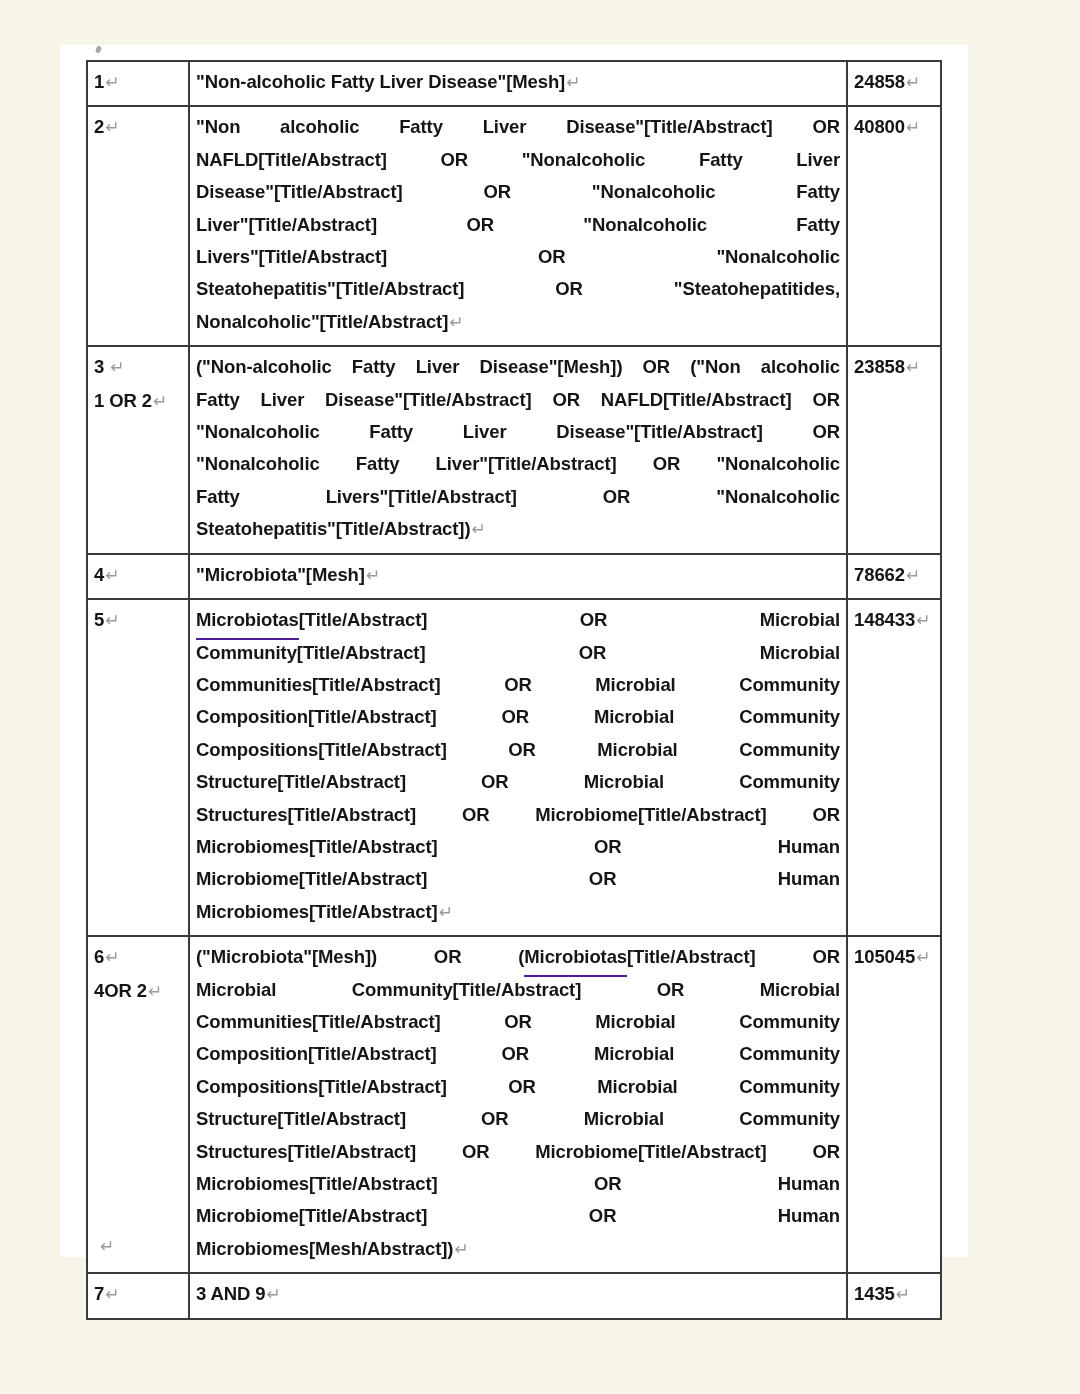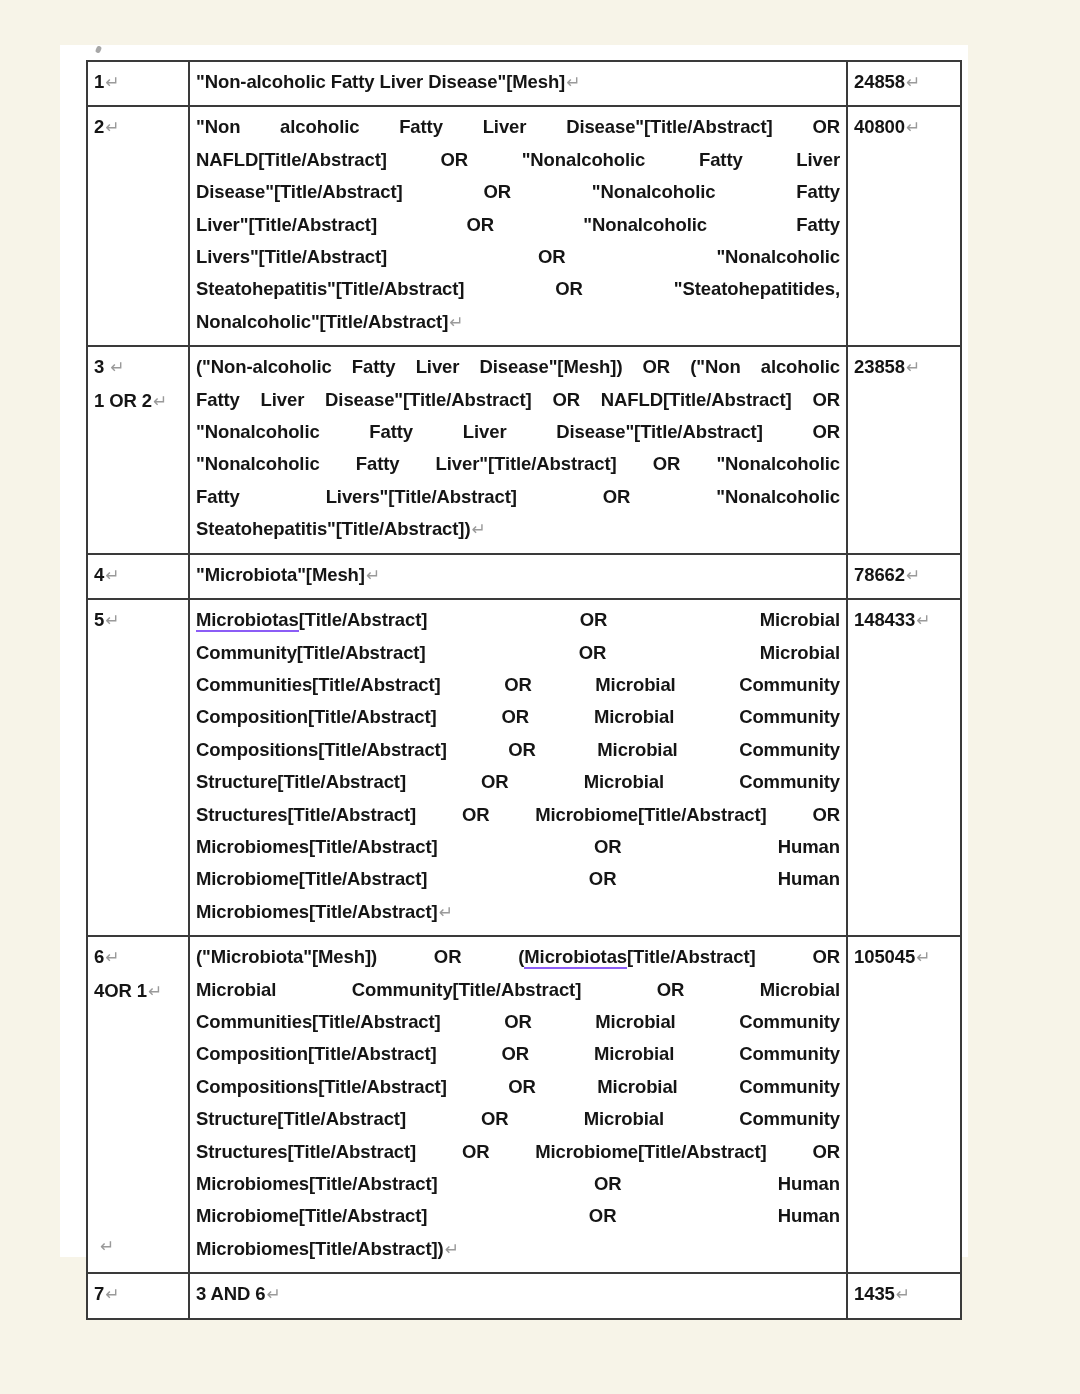--- a/index.html
+++ b/index.html
@@ -54,21 +54,21 @@
     vertical-align: top;
     padding: 4px 6px 6px 6px;
     font-size: 18.5px;
     line-height: 32.4px;
     color: #151515;
     font-weight: 600;
     letter-spacing: -0.1px;
   }
   td.c-num   { width: 102px; }
   td.c-query { width: 658px; text-align: justify; text-align-last: left; }
-  td.c-count { width: 114px; white-space: nowrap; }
+  td.c-count { width: 94px; white-space: nowrap; }
 
   
   .qline {
     display: block;
     text-align: justify;
     text-align-last: justify;
     white-space: nowrap;
   }
   .qline.last {
     text-align-last: left;
@@ -79,22 +79,22 @@
   .pmark {
     color: #9a9a9a;
     font-weight: 400;
     font-size: 17px;
     padding-left: 1px;
     letter-spacing: 0;
   }
 
   
   .sp {
-    border-bottom: 2px solid #8b5cf6;
-    padding-bottom: 0px;
+    border-bottom: 2px solid #4c1d95;
+    padding-bottom: 8px;
   }
 
   .numline { display: block; white-space: pre; }
 
   
   .trailing-mark {
     position: absolute;
     left: 40px;
     top: 1191px;
     font-size: 17px;
@@ -172,42 +172,42 @@
             <span class="qline"><span>Structures[Title/Abstract]</span> <span>OR</span> <span>Microbiome[Title/Abstract]</span> <span>OR</span></span>
             <span class="qline"><span>Microbiomes[Title/Abstract]</span> <span>OR</span> <span>Human</span></span>
             <span class="qline"><span>Microbiome[Title/Abstract]</span> <span>OR</span> <span>Human</span></span>
             <span class="qline last"><span>Microbiomes[Title/Abstract]</span><span class="pmark">↵</span></span>
           </td>
           <td class="c-count"><span>148433</span><span class="pmark">↵</span></td>
         </tr>
         <tr>
           <td class="c-num">
             <span class="numline"><span>6</span><span class="pmark">↵</span></span>
-            <span class="numline"><span>4OR 1</span><span class="pmark">↵</span></span>
+            <span class="numline"><span>4OR 2</span><span class="pmark">↵</span></span>
           </td>
           <td class="c-query">
             <span class="qline"><span>("Microbiota"[Mesh])</span> <span>OR</span> <span><span>(</span><span class="sp">Microbiotas</span><span>[Title/Abstract]</span></span> <span>OR</span></span>
             <span class="qline"><span>Microbial</span> <span>Community[Title/Abstract]</span> <span>OR</span> <span>Microbial</span></span>
             <span class="qline"><span>Communities[Title/Abstract]</span> <span>OR</span> <span>Microbial</span> <span>Community</span></span>
             <span class="qline"><span>Composition[Title/Abstract]</span> <span>OR</span> <span>Microbial</span> <span>Community</span></span>
             <span class="qline"><span>Compositions[Title/Abstract]</span> <span>OR</span> <span>Microbial</span> <span>Community</span></span>
             <span class="qline"><span>Structure[Title/Abstract]</span> <span>OR</span> <span>Microbial</span> <span>Community</span></span>
             <span class="qline"><span>Structures[Title/Abstract]</span> <span>OR</span> <span>Microbiome[Title/Abstract]</span> <span>OR</span></span>
             <span class="qline"><span>Microbiomes[Title/Abstract]</span> <span>OR</span> <span>Human</span></span>
             <span class="qline"><span>Microbiome[Title/Abstract]</span> <span>OR</span> <span>Human</span></span>
-            <span class="qline last"><span>Microbiomes[Title/Abstract])</span><span class="pmark">↵</span></span>
+            <span class="qline last"><span>Microbiomes[Mesh/Abstract])</span><span class="pmark">↵</span></span>
           </td>
           <td class="c-count"><span>105045</span><span class="pmark">↵</span></td>
         </tr>
         <tr>
           <td class="c-num">
             <span class="numline"><span>7</span><span class="pmark">↵</span></span>
           </td>
           <td class="c-query">
-            <span class="qline last"><span>3 AND 6</span><span class="pmark">↵</span></span>
+            <span class="qline last"><span>3 AND 9</span><span class="pmark">↵</span></span>
           </td>
           <td class="c-count"><span>1435</span><span class="pmark">↵</span></td>
         </tr>
       </tbody>
   </table>
 
   <div class="trailing-mark">↵</div>
 </div>
 
 </body></html>

